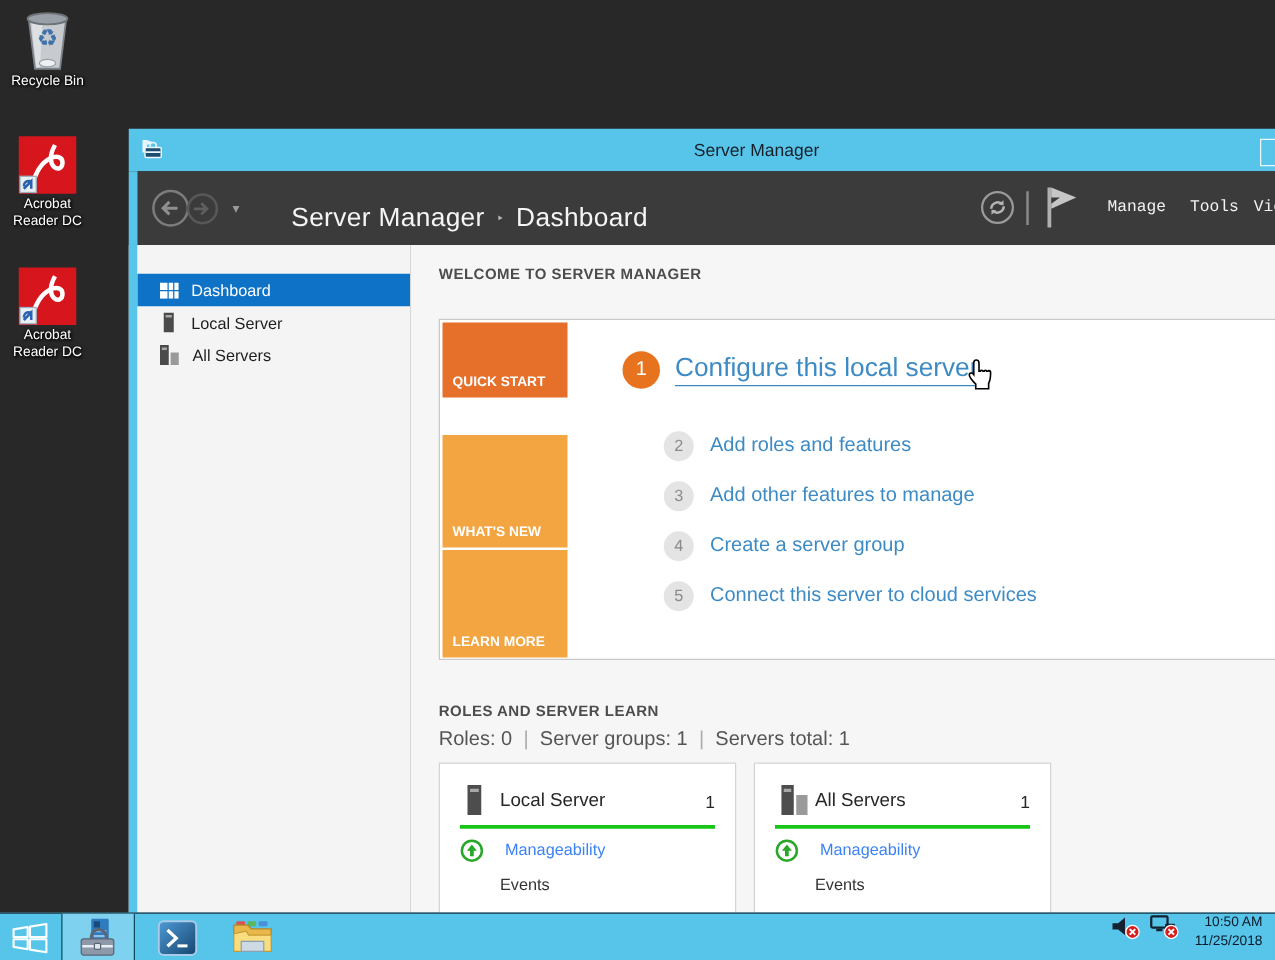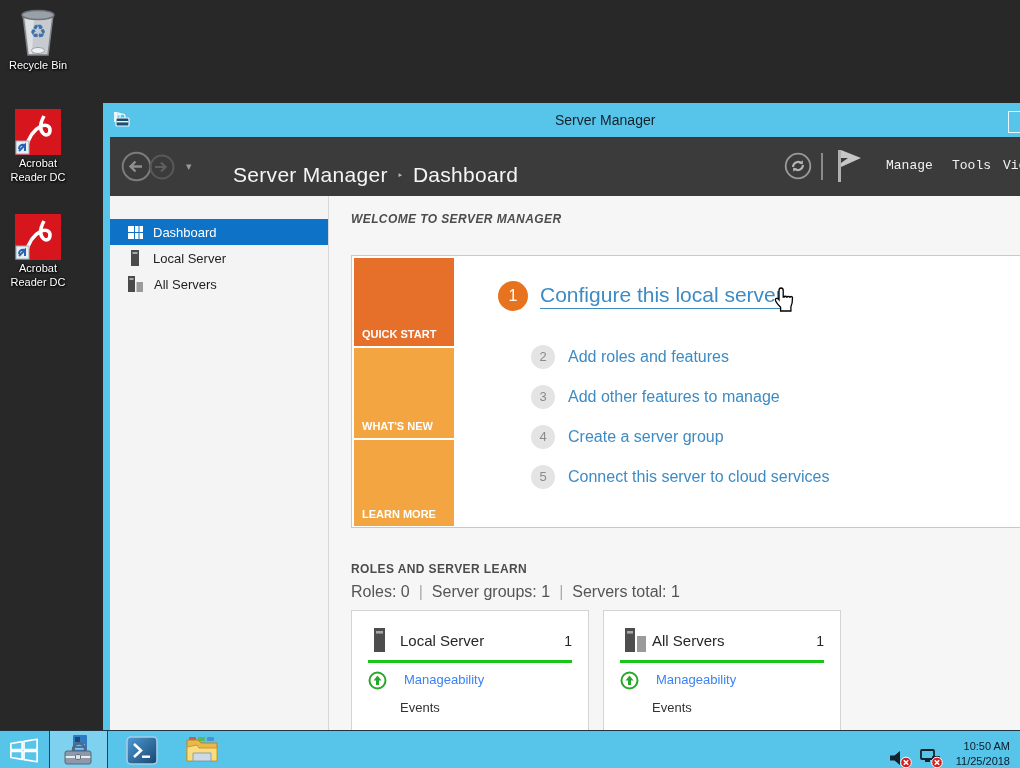--- a/index.html
+++ b/index.html
@@ -41,30 +41,30 @@
   .winbody { position:relative; display:flex; height:572px;
              border-left:7px solid var(--accent-blue,#57c5ea); background:#f4f4f4; }
   .sidebar { width:219px; background:#f4f4f4; border-right:1px solid #d7d7d7; padding-top:23px; }
   .side-item { height:26px; display:flex; align-items:center; font-size:13px; color:#1e1e1e; }
   .side-item svg { margin-left:18px; margin-right:10px; }
   .side-item.selected { background:var(--selected-blue,#0e72c6); color:#fff; }
 
   .content { position:relative; flex:1; background:#f6f6f6; }
   .sec-heading { position:absolute; left:22px; font-size:12px; font-weight:bold;
                  color:#4c4c4c; letter-spacing:.4px; }
-  #welcome-heading { top:16px;font-style:italic; }
+  #welcome-heading { top:16px; }
   #roles-heading { top:366px; }
   .stats { position:absolute; left:22px; top:387px; font-size:16px; color:#555; }
   .stats .sep { color:#aaa; margin:0 9px; }
 
   .tile { position:absolute; left:22px; top:59px; width:700px; height:273px;
           background:#fff; border:1px solid #c9c9c9; }
   .tab-box { position:absolute; left:2px; width:100px; }
   .tab-box .t-lbl { position:absolute; left:8px; bottom:6px; color:#fff; font-size:11px; font-weight:bold; }
-  #tab-quick { top:2px; height:88px; background:var(--orange-dark,#e66f2a);text-align:center; }
+  #tab-quick { top:2px; height:60px; background:var(--orange-dark,#e66f2a);text-align:center; }
   #tab-new   { top:92px; height:90px; background:var(--orange-light,#f2a540); }
   #tab-learn { top:184px; height:86px; background:var(--orange-light,#f2a540); }
 
   .step { position:absolute; display:flex; align-items:center; }
   .step .num { border-radius:50%; text-align:center; flex:0 0 auto; }
   .step .link { color:var(--link-blue,#3d8bc4); cursor:pointer; white-space:nowrap; }
   #step-1 { left:146px; top:25px; }
   #step-1 .num { width:30px; height:30px; line-height:30px; background:#e8731f; color:#fff; font-size:16px; }
   #step-1 .link { font-size:21px; margin-left:12px; border-bottom:1px solid var(--link-blue,#3d8bc4); padding-bottom:1px; }
   .step.small .num { width:24px; height:24px; line-height:24px; background:#e4e4e4; color:#8a8a8a; font-size:13px; }
@@ -86,21 +86,21 @@
   .card .r2 { position:absolute; left:48px; top:89px; font-size:13px; color:#333; }
 
   
   .taskbar { position:absolute; left:0; bottom:0; width:1020px; height:38px;
              background:var(--accent-blue,#57c5ea); border-top:1px solid #1f3440; z-index:40; }
   .tb-btn { position:absolute; top:0; height:38px; display:flex; align-items:center; justify-content:center; }
   #tb-start { left:0; width:48px; }
   #tb-sm { left:49px; width:59px; background:#7ed1ef; border:1px solid #0d4c63; border-top:none; }
   #tb-ps { left:118px; width:48px; }
   #tb-ex { left:178px; width:48px; }
-  .tray { position:absolute; right:0; top:0; height:38px; display:flex; align-items:flex-end; }
+  .tray { position:absolute; right:0; top:0; height:38px; display:flex; align-items:flex-start; }
   .tray svg { margin-right:6px; }
   .clock { text-align:right; font-size:11px; color:#0b1a28; line-height:15px; margin:0 10px 0 6px; }
 
   .cursor { position:absolute; left:772px; top:286px; z-index:60; }
 </style>
 </head>
 <body>
 
 <div class="desk-icon" id="recycle-bin">
   <span style="position:relative;display:block;height:52px;">

